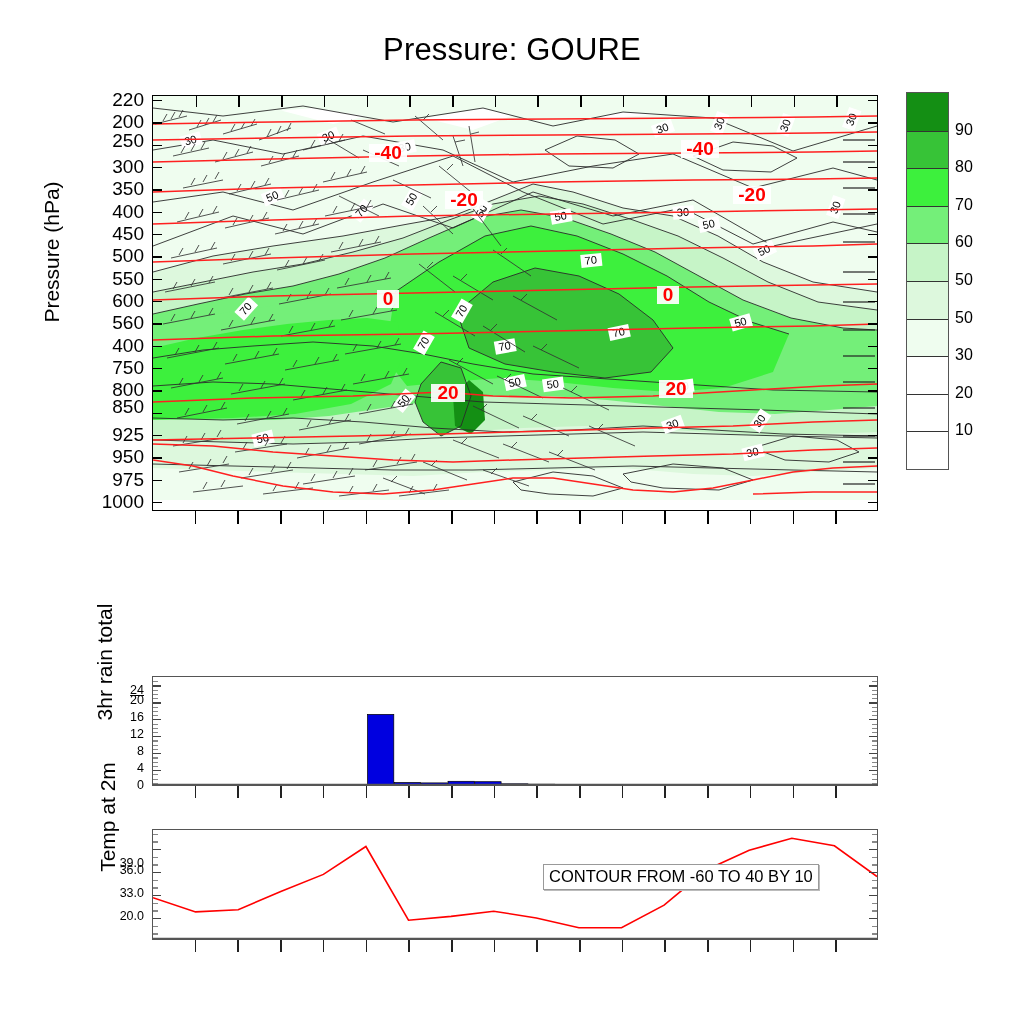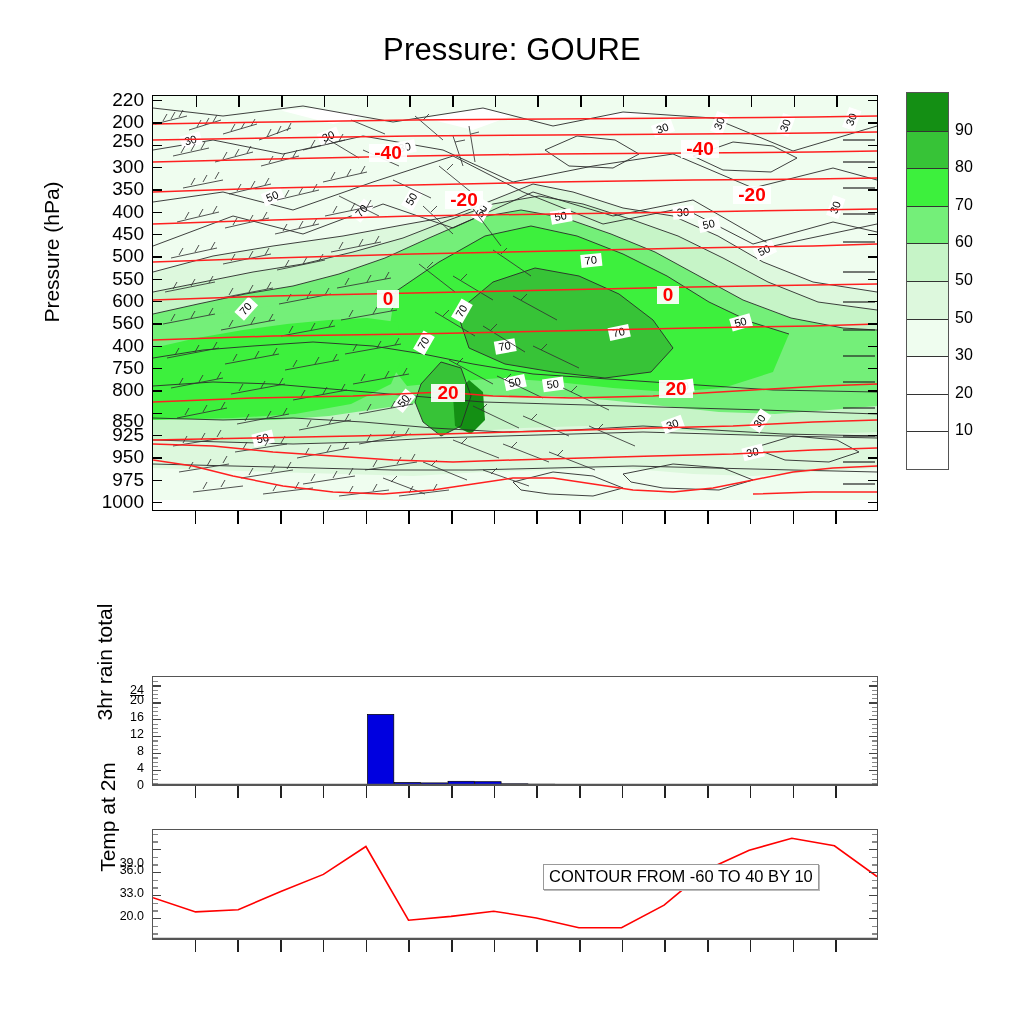--- a/index.html
+++ b/index.html
@@ -84,21 +84,21 @@
     <div class="abs ylab" style="top: 84.3333px;">350</div>
     <div class="abs ylab" style="top: 106.667px;">400</div>
     <div class="abs ylab" style="top: 129px;">450</div>
     <div class="abs ylab" style="top: 151.333px;">500</div>
     <div class="abs ylab" style="top: 173.667px;">550</div>
     <div class="abs ylab" style="top: 196px;">600</div>
     <div class="abs ylab" style="top: 218.333px;">560</div>
     <div class="abs ylab" style="top: 240.667px;">400</div>
     <div class="abs ylab" style="top: 263px;">750</div>
     <div class="abs ylab" style="top: 285.333px;">800</div>
-    <div class="abs ylab" style="top: 316px;">850</div>
+    <div class="abs ylab" style="top: 302px;">850</div>
     <div class="abs ylab" style="top: 330px;">925</div>
     <div class="abs ylab" style="top: 352.333px;">950</div>
     <div class="abs ylab" style="top: 374.667px;">975</div>
     <div class="abs ylab" style="top: 397px;">1000</div>
   </div>
 
 <div class="abs" id="xsec-wrap">
   <div class="abs" id="xsec-frame">
     <svg id="xsec-svg" width="724" height="414" viewBox="0 0 724 414">
       <defs>

